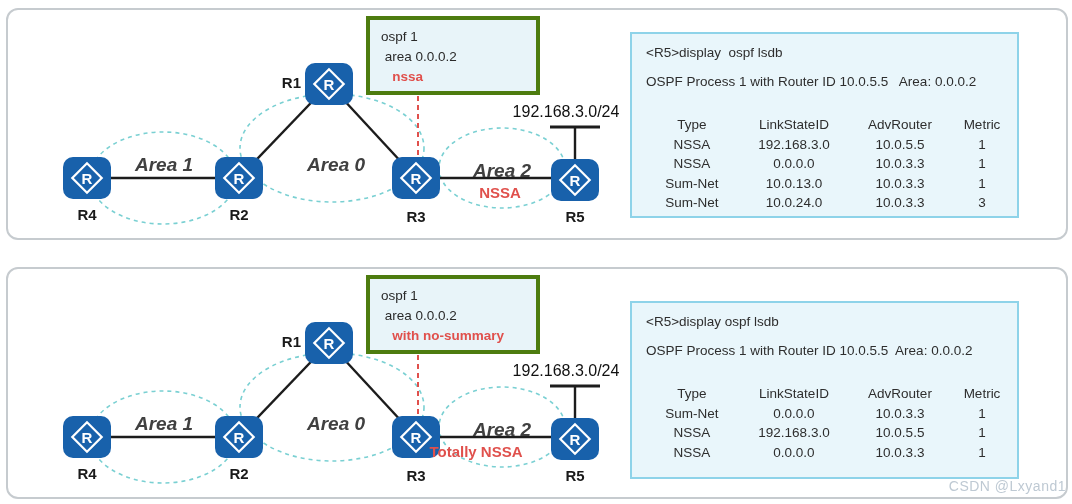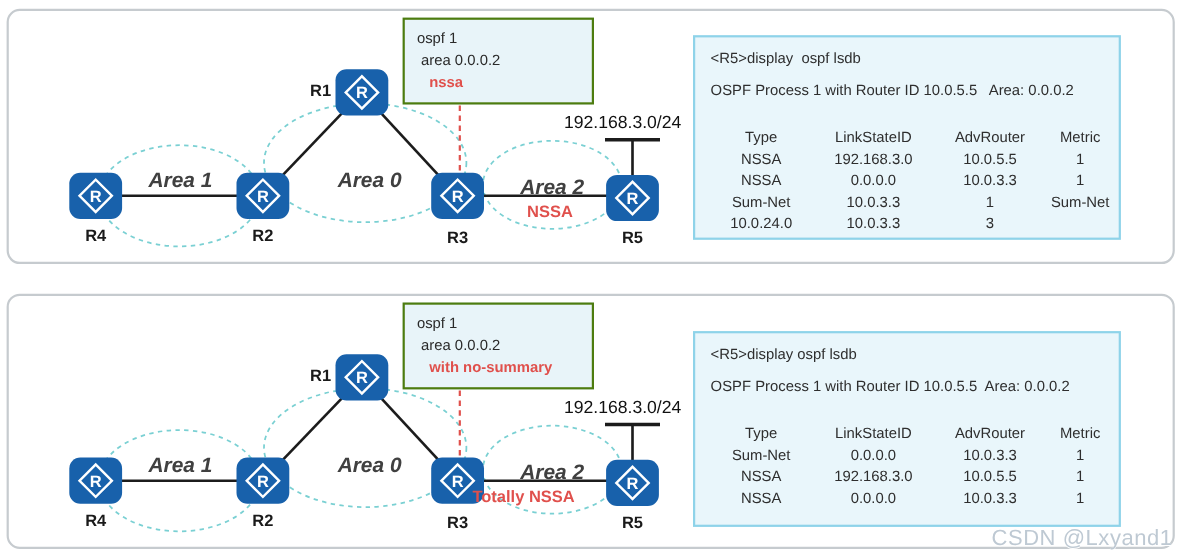--- a/index.html
+++ b/index.html
@@ -18,34 +18,34 @@
   .rlabel{position:absolute;width:48px;text-align:center;font-weight:bold;font-size:15px;color:#1a1a1a;}
   .rlabel.side{width:38px;text-align:right;}
 
   .area-label{position:absolute;transform:translateX(-50%);font-weight:bold;font-size:19px;
               color:#404040;white-space:nowrap;font-style:italic;}
   .area-sub{position:absolute;transform:translateX(-50%);font-weight:bold;font-size:15px;
             color:#e0504c;white-space:nowrap;}
   .lan-label{position:absolute;transform:translateX(-50%);font-size:16px;color:#111;white-space:nowrap;}
 
   .cfg{position:absolute;left:358px;top:6px;width:174px;height:79px;background:#e8f4f9;
-       border:2px solid #4d7c0f;box-sizing:border-box;padding:7px 0 0 11px;}
+       border:4px solid #4d7c0f;box-sizing:border-box;padding:7px 0 0 11px;}
   .cfg-line{white-space:pre;font-size:13.5px;line-height:20px;color:#2a2a2a;}
   .cfg-line.red{color:#e0504c;font-weight:600;}
 
   .term{position:absolute;left:622px;width:389px;background:#e9f6fb;border:2px solid #8ed3e9;
         box-sizing:border-box;padding:11px 0 0 14px;}
   .p0 .term{top:22px;height:186px;}
   .p1 .term{top:32px;height:178px;}
   .term-line{white-space:pre;font-size:13.5px;color:#2e2e2e;}
   .term-proc{margin-top:14px;}
   .lsdb{display:grid;grid-template-columns:92px 112px 100px 64px;margin-top:26px;}
   .lsdb span{text-align:center;font-size:13.5px;line-height:19.5px;color:#2e2e2e;white-space:pre;}
 
-  .watermark{position:absolute;right:6px;top:478px;font-size:20px;letter-spacing:.5px;
+  .watermark{position:absolute;right:6px;top:478px;font-size:14px;letter-spacing:.5px;
              color:#bec9d3;text-shadow:0 0 1px #fff,0 1px 0 #fff;}
 </style>
 </head>
 <body>
 
 <div class="page">
 
   <div class="panel p0">
     <svg class="wires" viewBox="0 0 1058 228">
       <g stroke="#63c8cb" stroke-width="1.6" fill="none" stroke-dasharray="4 4" opacity="0.85">
@@ -123,20 +123,21 @@
         <span>Metric</span>
         <span>NSSA</span>
         <span>192.168.3.0</span>
         <span>10.0.5.5</span>
         <span>1</span>
         <span>NSSA</span>
         <span>0.0.0.0</span>
         <span>10.0.3.3</span>
         <span>1</span>
         <span>Sum-Net</span>
+        <span>10.0.13.0</span>
         <span>10.0.3.3</span>
         <span>1</span>
         <span>Sum-Net</span>
         <span>10.0.24.0</span>
         <span>10.0.3.3</span>
         <span>3</span>
       </div>
     </div>
   </div>
 

